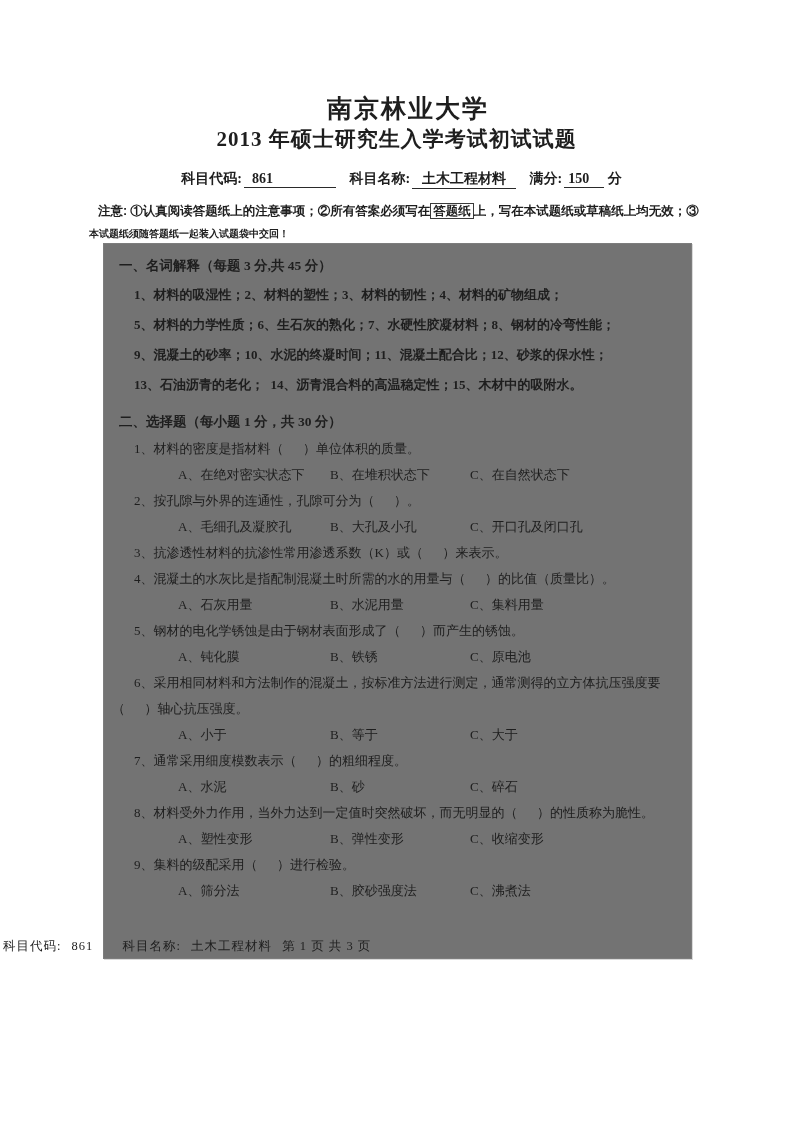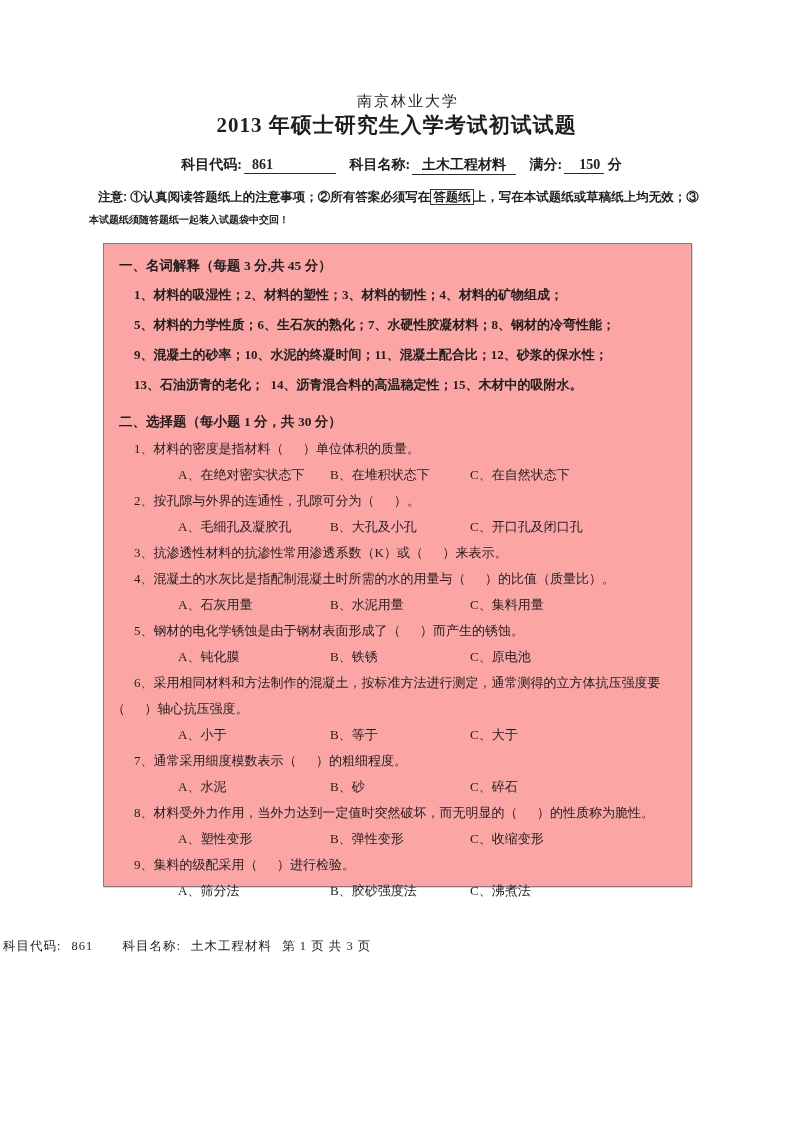--- a/index.html
+++ b/index.html
@@ -10,22 +10,22 @@
     margin:0 auto;
     background:#ffffff;
     color:#1e1e1e;
     font-family:"Liberation Serif","DejaVu Serif",serif;
     overflow:hidden;
   }
   .university {
     padding-top:92px;
     text-align:center;
     font-family:"Liberation Sans","DejaVu Sans",sans-serif;
-    font-size:15px;
-    font-weight:normal;
+    font-size:25px;
+    font-weight:bold;
     letter-spacing:2px;
     padding-left:23px;
   }
   .main-title {
     text-align:center;
     font-family:Liberation Serif, serif;
     font-size:21px;
     font-weight:bold;
     letter-spacing:1px;
   }
@@ -37,45 +37,45 @@
   }
   .subject-line .lbl { margin:0 2px 0 10px; }
   .u-line {
     display:inline-block;
     border-bottom:1px solid #2a2a2a;
     text-align:left;
     padding:0 4px;
   }
   .u-code { min-width:92px; padding-left:8px; }
   .u-name { padding:0 10px; }
-  .u-score { min-width:40px; text-align:right; }
+  .u-score { min-width:40px; text-align:left; }
   .notice {
     margin:13px 0 0 98px;
     width:618px;
     font-size:12.5px;
     font-weight:bold;
     line-height:1.55;
   }
   .notice .notice-label {
     font-family:"Liberation Sans","DejaVu Sans",sans-serif;
   }
   .boxed-word { border:1px solid #3a3a3a; padding:0 2px; }
   .notice-line2 {
     margin:6px 0 0 89px;
     font-size:10px;
     font-weight:bold;
   }
   .question-box {
     position:absolute;
     left:103px; top:243px;
-    width:589px; height:644px;
+    width:589px; height:716px;
     border:1px solid #7d7d7d;
     box-shadow:1px 1px 0 #d9d9d9;
     padding:8px 12px 0 15px;
-    background:#fca5a5;
+    background:#737373;
   }
   .sec-title {
     font-size:13.5px;
     font-weight:bold;
     line-height:28px;
     white-space:pre-wrap;
   }
   .s1-line {
     margin-left:15px;
     font-size:13px;

